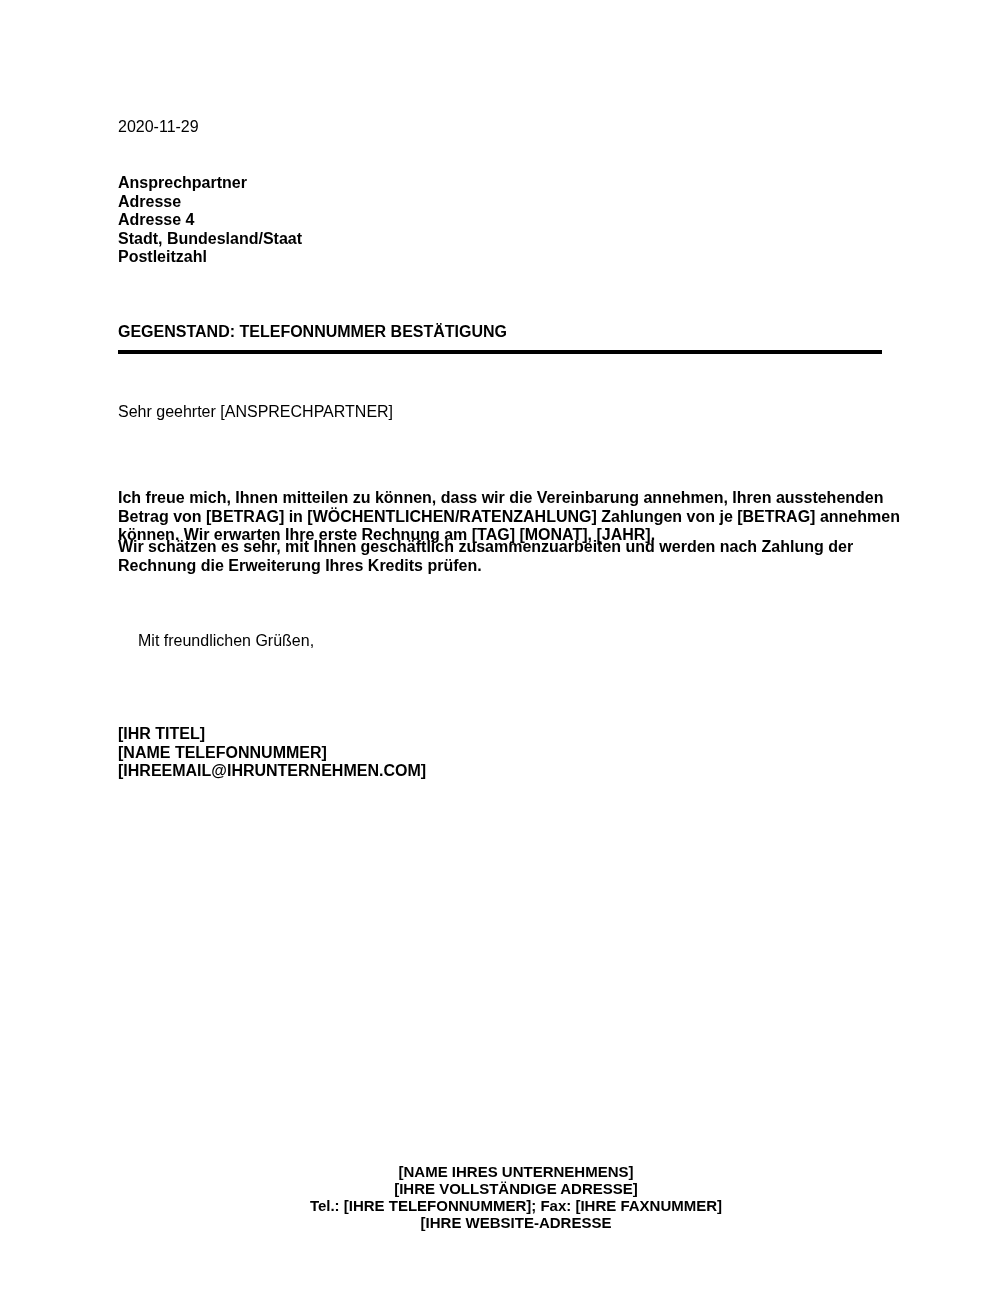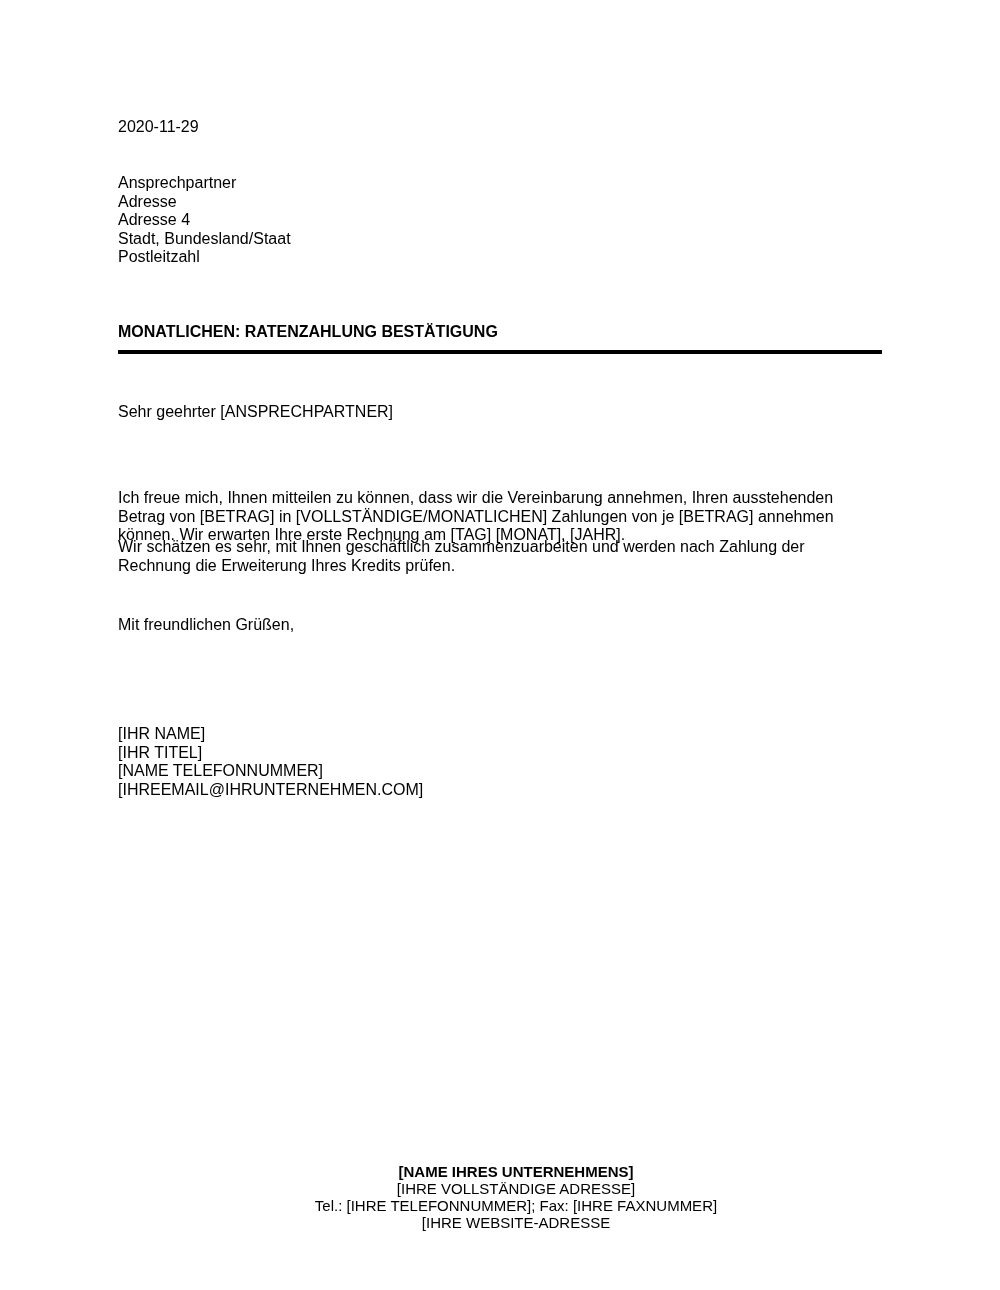--- a/index.html
+++ b/index.html
@@ -6,59 +6,58 @@
   body { width: 1000px; height: 1290px; position: relative; overflow: hidden;
          font-family: "Liberation Sans", sans-serif; color: #000; font-size: 16px; }
   .blk { position: absolute; left: 118px; line-height: 18.6px; white-space: nowrap; }
   .date { top: 118px; }
   .addr { top: 174px; }
   .subject { top: 323px; font-weight: bold; }
   .rule { position: absolute; left: 118px; top: 350px; width: 764px; height: 4px; background: #000; }
   .salutation { top: 403px; }
   .para1 { top: 463px; margin-top: 26px; }
   .para2 { top: 538px; }
-  .closing { top: 616px; }
+  .closing { top: 632px; margin-left: 20px; }
   .sig { top: 725px; }
   .footer { position: absolute; left: 0; width: 1000px; top: 1163px; text-align: center; line-height: 17px; font-size: 15px; padding-left: 16px; }
   .footer .bold { font-weight: bold; }
-  .line { display: block; }
+  .line { display: block; font-weight: bold; }
 </style>
 </head>
 <body>
 
 <div class="blk date">2020-11-29</div>
 
 <div class="blk addr">
   <span class="line">Ansprechpartner</span>
   <span class="line">Adresse</span>
   <span class="line">Adresse 4</span>
   <span class="line">Stadt, Bundesland/Staat</span>
   <span class="line">Postleitzahl</span>
 </div>
 
-<div class="blk subject">MONATLICHEN: RATENZAHLUNG BESTÄTIGUNG</div>
+<div class="blk subject">GEGENSTAND: TELEFONNUMMER BESTÄTIGUNG</div>
 <div class="rule"></div>
 
 <div class="blk salutation">Sehr geehrter [ANSPRECHPARTNER]</div>
 
 <div class="blk para1">
   <span class="line">Ich freue mich, Ihnen mitteilen zu können, dass wir die Vereinbarung annehmen, Ihren ausstehenden</span>
-  <span class="line">Betrag von [BETRAG] in [VOLLSTÄNDIGE/MONATLICHEN] Zahlungen von je [BETRAG] annehmen</span>
+  <span class="line">Betrag von [BETRAG] in [WÖCHENTLICHEN/RATENZAHLUNG] Zahlungen von je [BETRAG] annehmen</span>
   <span class="line">können. Wir erwarten Ihre erste Rechnung am [TAG] [MONAT], [JAHR].</span>
 </div>
 
 <div class="blk para2">
   <span class="line">Wir schätzen es sehr, mit Ihnen geschäftlich zusammenzuarbeiten und werden nach Zahlung der</span>
   <span class="line">Rechnung die Erweiterung Ihres Kredits prüfen.</span>
 </div>
 
 <div class="blk closing">Mit freundlichen Grüßen,</div>
 
 <div class="blk sig">
-  <span class="line">[IHR NAME]</span>
   <span class="line">[IHR TITEL]</span>
   <span class="line">[NAME TELEFONNUMMER]</span>
   <span class="line">[IHREEMAIL@IHRUNTERNEHMEN.COM]</span>
 </div>
 
 <div class="footer">
   <span class="line bold">[NAME IHRES UNTERNEHMENS]</span>
   <span class="line">[IHRE VOLLSTÄNDIGE ADRESSE]</span>
   <span class="line">Tel.: [IHRE TELEFONNUMMER]; Fax: [IHRE FAXNUMMER]</span>
   <span class="line">[IHRE WEBSITE-ADRESSE</span>

